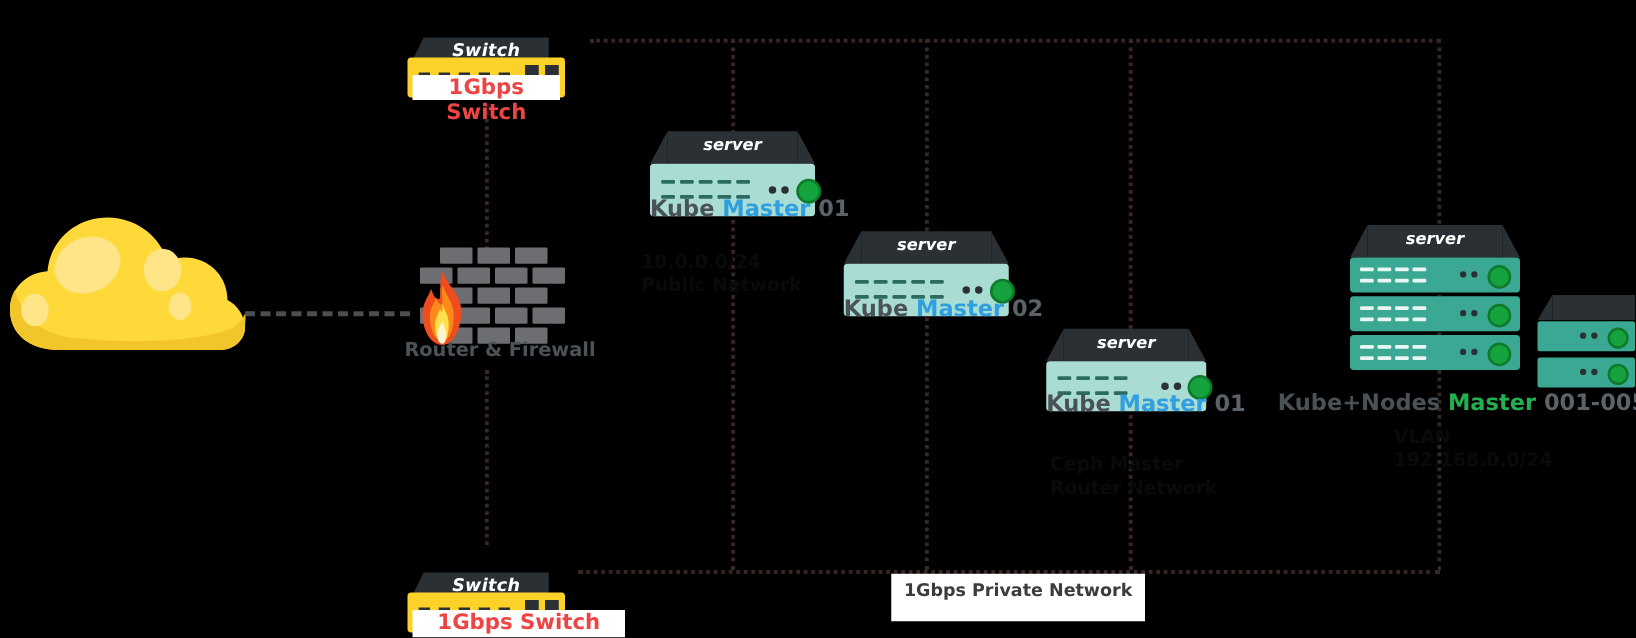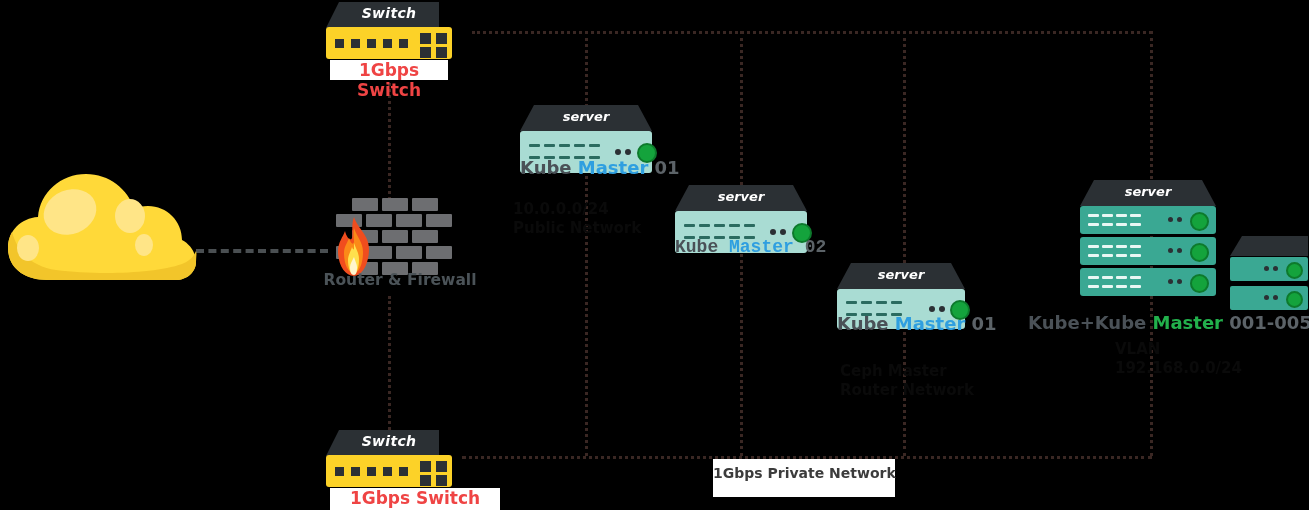--- a/index.html
+++ b/index.html
@@ -22,21 +22,21 @@
 
   
   .fw-wrap{left:322px;top:196px;width:150px;height:100px;}
   .brick{position:absolute;background:#6d6e71;height:13px;border-radius:1px;}
   .flame{position:absolute;left:10px;top:20px;width:44px;height:62px;}
   .fw-label{position:absolute;left:-12px;top:75px;width:180px;text-align:center;
      font-size:15.5px;font-weight:bold;color:#4b5358;}
 
   
   .sw{position:absolute;width:126px;}
-  .sw-top{position:relative;width:126px;height:25px;}
+  .sw-top{position:relative;width:126px;height:16px;margin-top:28px;}
   .sw-top .trap{position:absolute;left:0;top:0;width:0;height:0;
      border-left:13px solid transparent;border-right:13px solid transparent;
      border-bottom:26px solid #2b3034;}
   .sw-top .trapbody{position:absolute;left:13px;top:0;width:100px;height:26px;background:#2b3034;}
   .sw-word{position:absolute;left:0;top:3px;width:126px;text-align:center;
      font-size:14px;font-weight:bold;font-style:italic;color:#fff;letter-spacing:.3px;}
   .sw-body{position:relative;width:126px;height:32px;background:#fcd228;border-radius:3px;}
   .sw-port{position:absolute;width:9px;height:9px;background:#2b3034;top:12px;}
   .sw-bigport{position:absolute;width:11px;height:11px;background:#2b3034;}
   .sw-label-box{position:absolute;background:#fff;}
@@ -227,21 +227,21 @@
       <div class="vent" style="left:69px;top:13px;background:#2b6b60;"></div>
       <div class="vent" style="left:9px;top:25px;background:#2b6b60;"></div>
       <div class="vent" style="left:24px;top:25px;background:#2b6b60;"></div>
       <div class="vent" style="left:39px;top:25px;background:#2b6b60;"></div>
       <div class="vent" style="left:54px;top:25px;background:#2b6b60;"></div>
       <div class="vent" style="left:69px;top:25px;background:#2b6b60;"></div>
       <div class="dot2" style="left:95px;top:18px;background:#2b3034;"></div>
       <div class="dot2" style="left:105px;top:18px;background:#2b3034;"></div>
       <div class="led" style="left:117px;top:12px;width:16px;height:16px;background:#14a33c;border:2px solid #0d7a2c;"></div>
     </div>
-    <div class="srv-label" style="top:52px;font-size:18px;font-family:Liberation Mono, monospace;">
+    <div class="srv-label" style="top:52px;font-size:18px;">
       <span class="c-gray">Kube </span><span class="c-blue">Master</span><span class="c-dim"> 02</span>
     </div>
   </div>
 
   <div class="srv" style="left:837px;top:263px;width:128px;">
     <div class="srv-top" style="width:128px;">
       <div class="lft"></div>
         <div class="mid"></div>
         <div class="rgt"></div>
       <div class="srv-word">server</div>
@@ -324,34 +324,34 @@
       <div class="vent" style="left:8px;top:17px;background:#e9f7f4;"></div>
       <div class="vent" style="left:22px;top:17px;background:#e9f7f4;"></div>
       <div class="vent" style="left:36px;top:17px;background:#e9f7f4;"></div>
       <div class="vent" style="left:50px;top:17px;background:#e9f7f4;"></div>
       <div class="dot2" style="left:88px;top:11px;width:5px;height:5px;background:#2b3034;"></div>
       <div class="dot2" style="left:97px;top:11px;width:5px;height:5px;background:#2b3034;"></div>
       <div class="led" style="left:110px;top:6px;width:15px;height:15px;background:#14a33c;border:2px solid #0d7a2c;"></div>
     </div>
 
     <div class="srv-label" style="top:132px;left:-60px;width:300px;font-size:18px;">
-      <span class="c-gray">Kube+Kube </span><span class="c-green">Master</span><span class="c-dim"> 001-005</span>
+      <span class="c-gray">Kube+Nodes </span><span class="c-green">Master</span><span class="c-dim"> 001-005</span>
     </div>
   </div>
 
   <div class="faint" style="left:513px;top:200px;">
     <div>10.0.0.0/24</div>
     <div>Public Network</div>
   </div>
   <div class="faint" style="left:840px;top:362px;">
     <div>Ceph Master</div>
     <div>Router Network</div>
   </div>
   <div class="faint" style="left:1115px;top:340px;">
     <div>VLAN</div>
     <div>192.168.0.0/24</div>
   </div>
 
-  <div class="netlabel-box" style="left:713px;top:459px;width:182px;height:38px;">
+  <div class="netlabel-box" style="left:713px;top:459px;width:203px;height:38px;">
     <div class="netlabel" style="top:6px;">1Gbps Private Network</div>
   </div>
 
 </div>
 
 </body></html>

